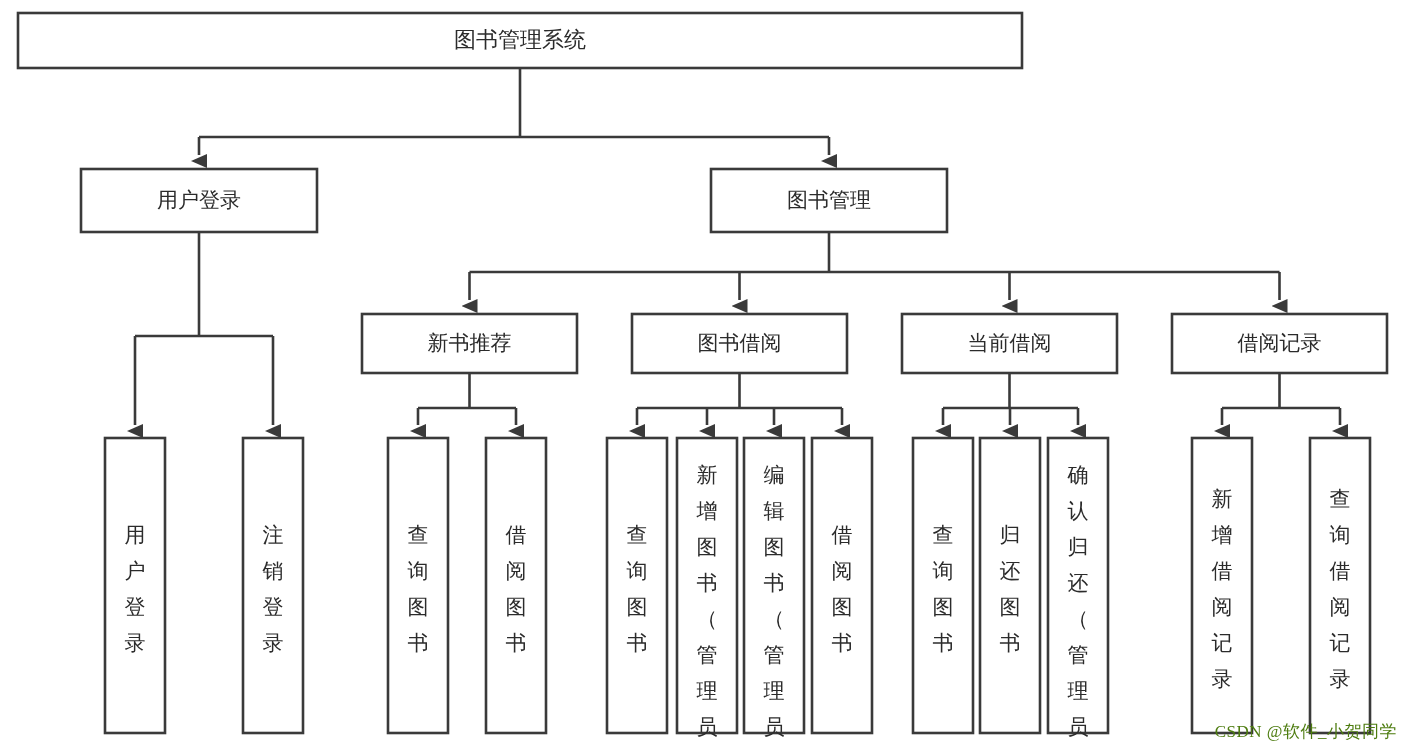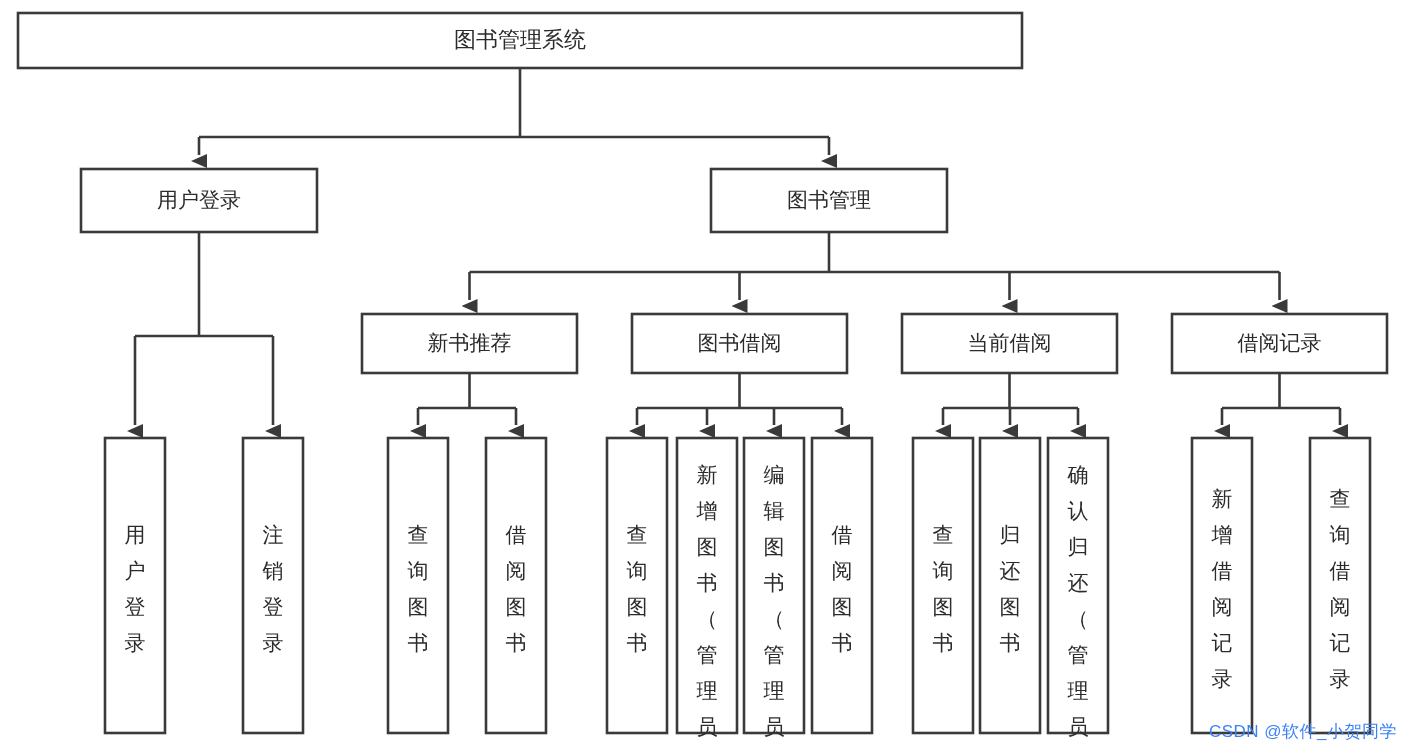--- a/index.html
+++ b/index.html
@@ -54,23 +54,23 @@
   .leaf-label {
     fill: #2b2b2b;
     font-family: "Liberation Sans", "DejaVu Sans", sans-serif;
     font-size: 21px;
     text-anchor: middle;
   }
   .watermark {
     position: absolute;
     right: 8px;
     bottom: 4px;
-    font-family: Liberation Sans, sans-serif;
+    font-family: Liberation Serif, serif;
     font-size: 17px;
-    color: #3b82f6;
+    color: #4d7c0f;
     letter-spacing: 0.5px;
     white-space: nowrap;
     user-select: none;
   }
 </style>
 </head>
 <body>
 
 <div id="diagram-root">
   <svg id="tree-svg" viewBox="0 0 1405 747" xmlns="http://www.w3.org/2000/svg">

